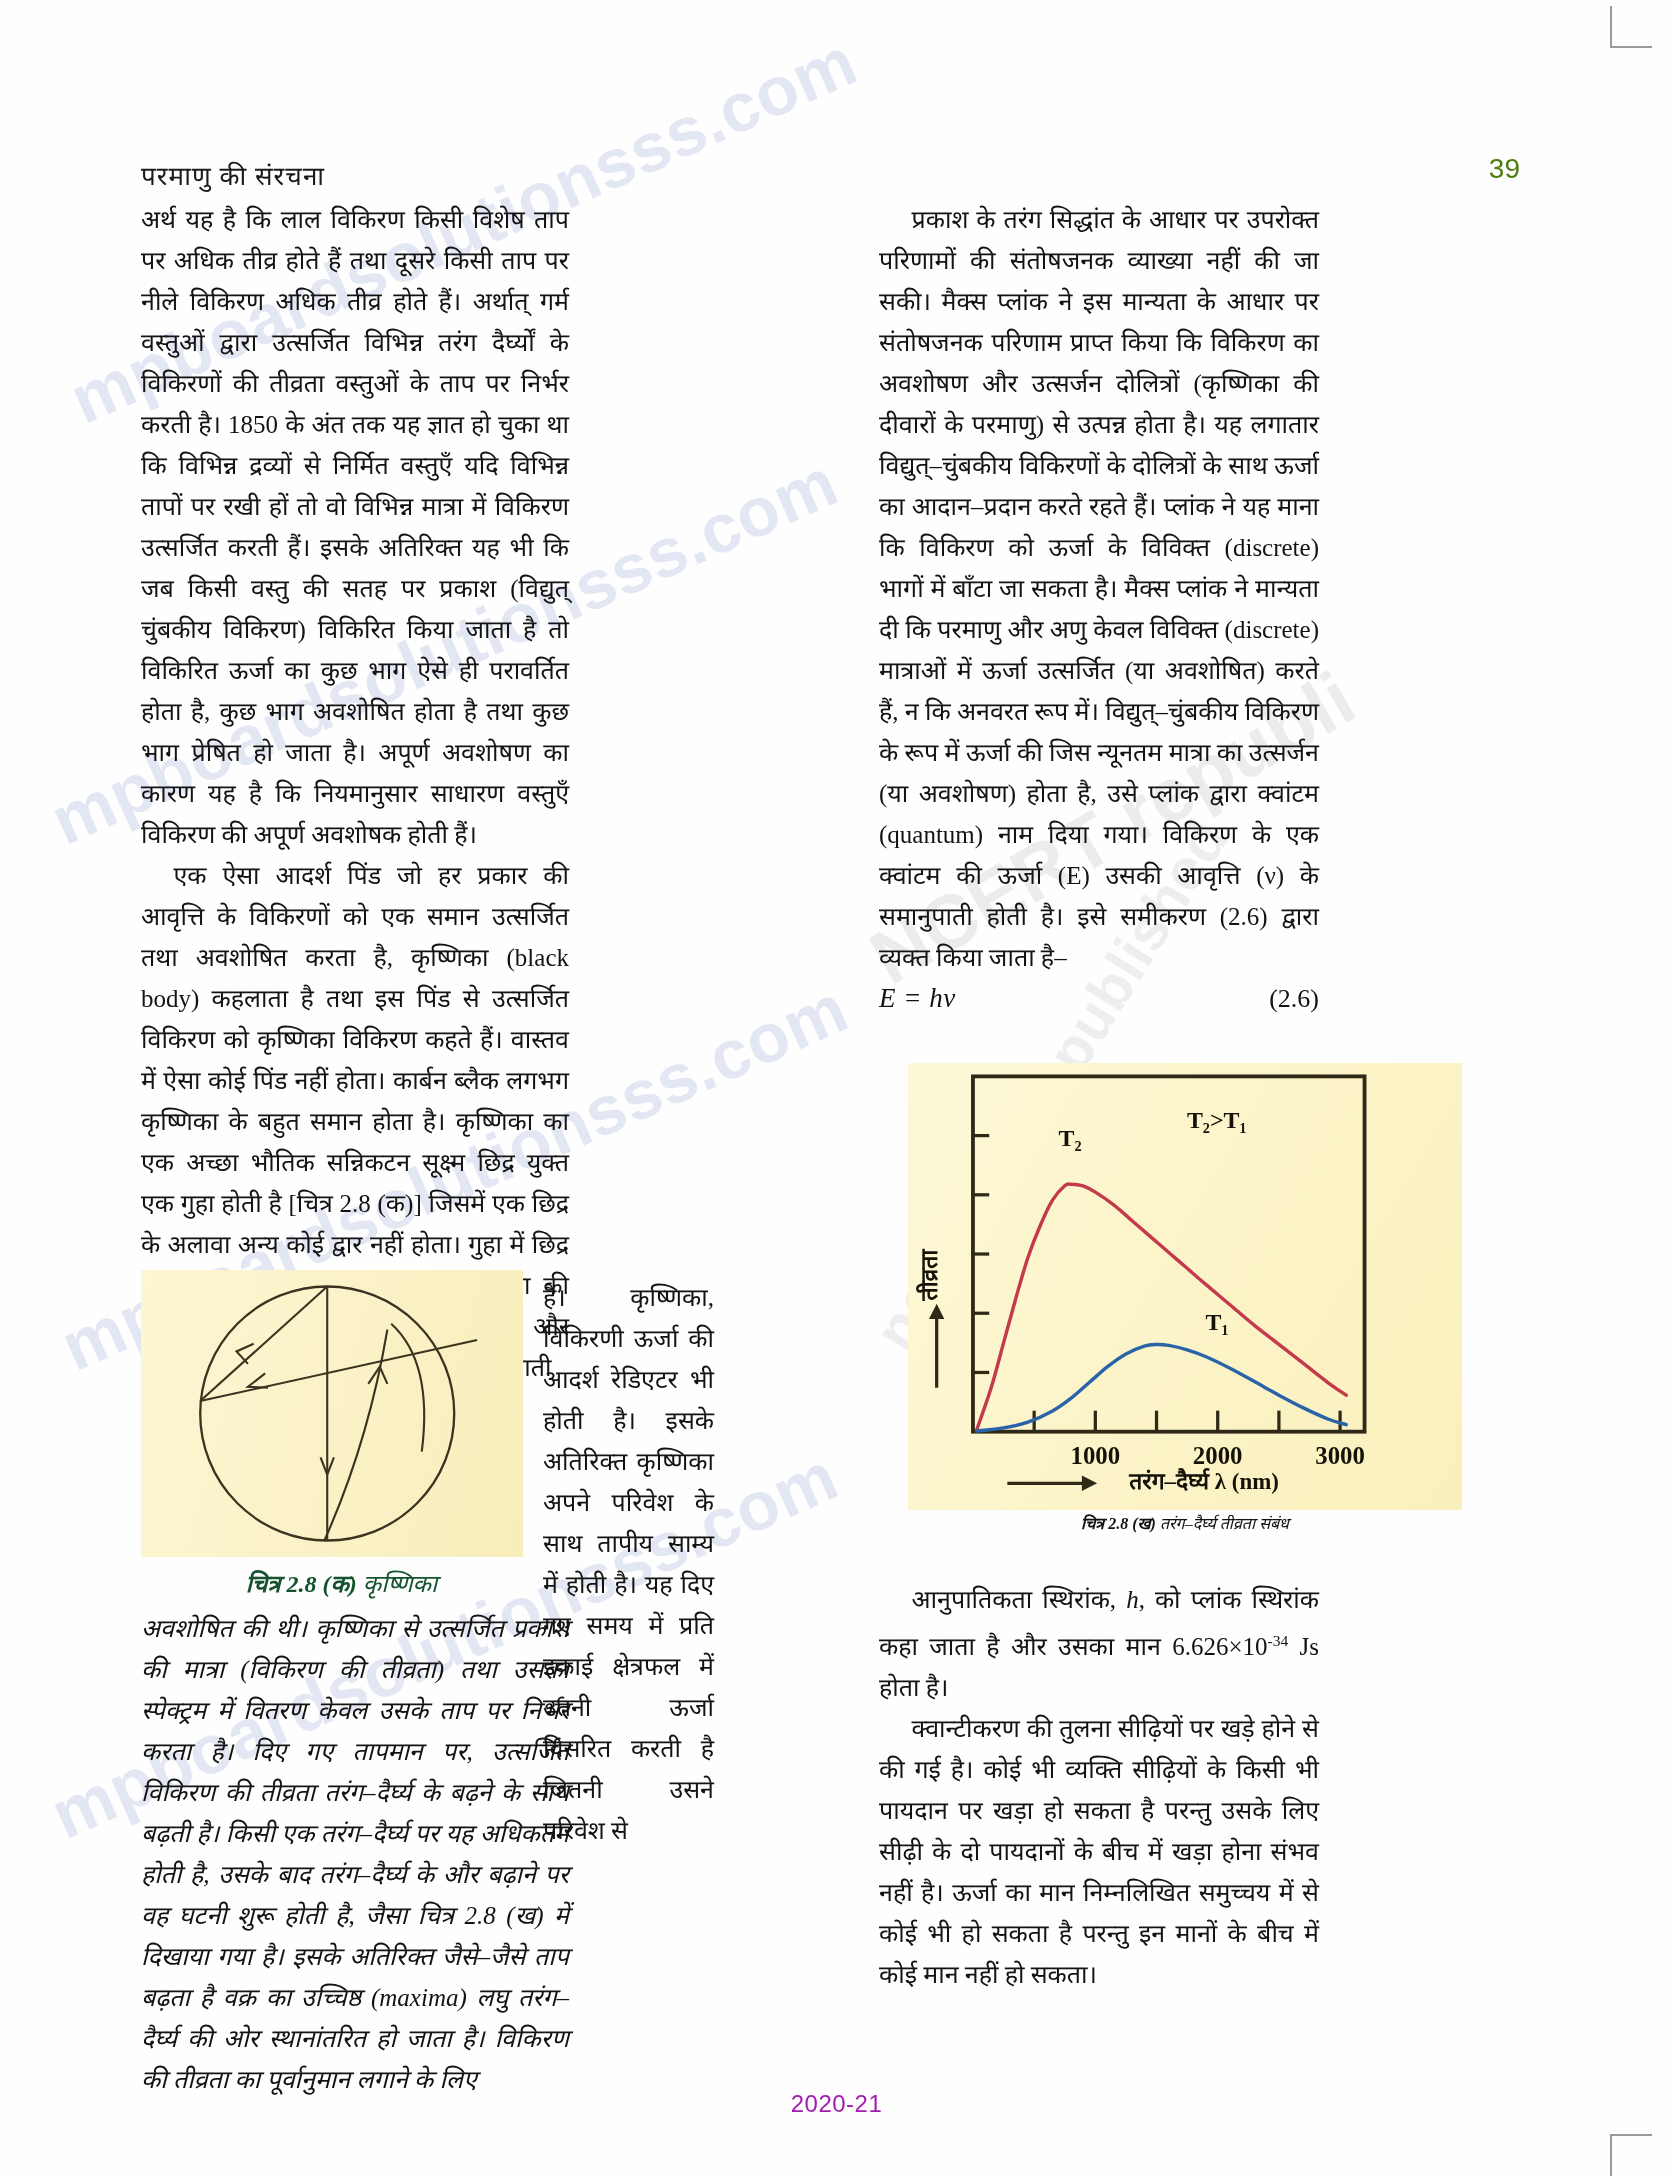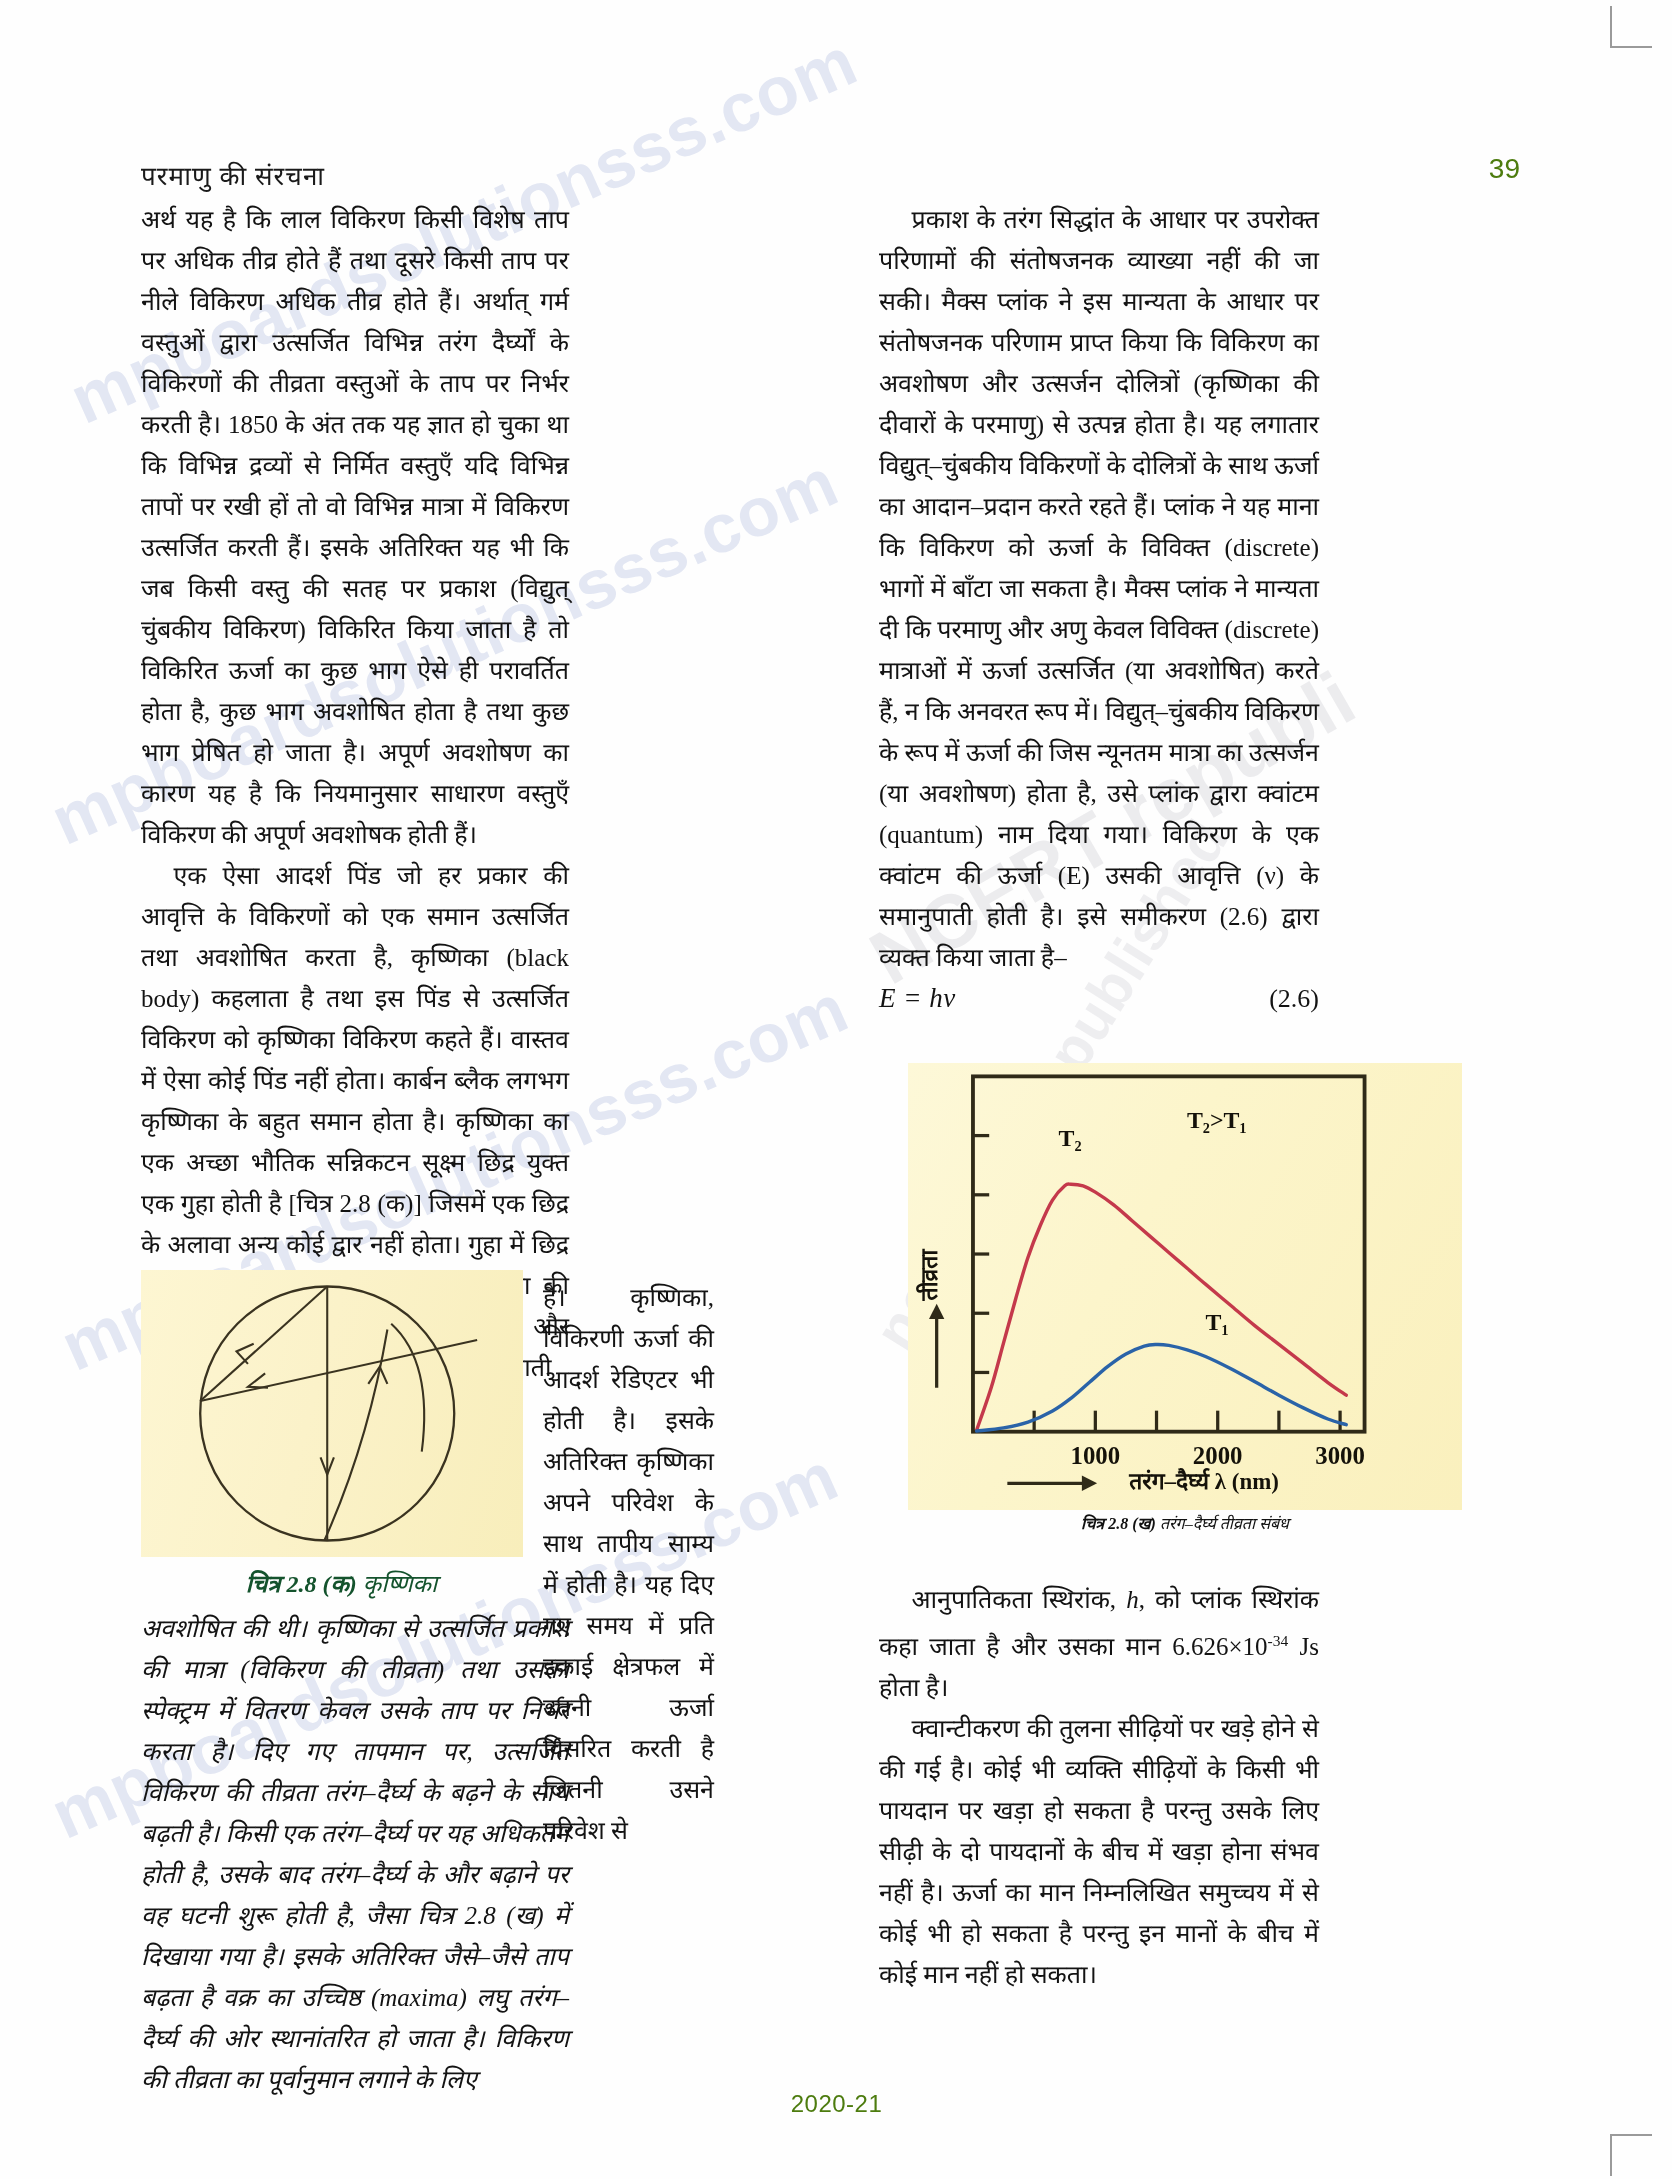--- a/index.html
+++ b/index.html
@@ -187,21 +187,21 @@
 
   
   #footer {
     position: absolute;
     bottom: 61px;
     left: 0;
     width: 100%;
     text-align: center;
     font-size: 24px;
     font-family: "Liberation Sans", sans-serif;
-    color: #4d7c0f;
+    color: #a21caf;
     letter-spacing: 0.5px;
   }
 
   .sup { font-size: 0.62em; vertical-align: super; }
 </style>
 </head>
 <body>
 
 <div id="page">
 

